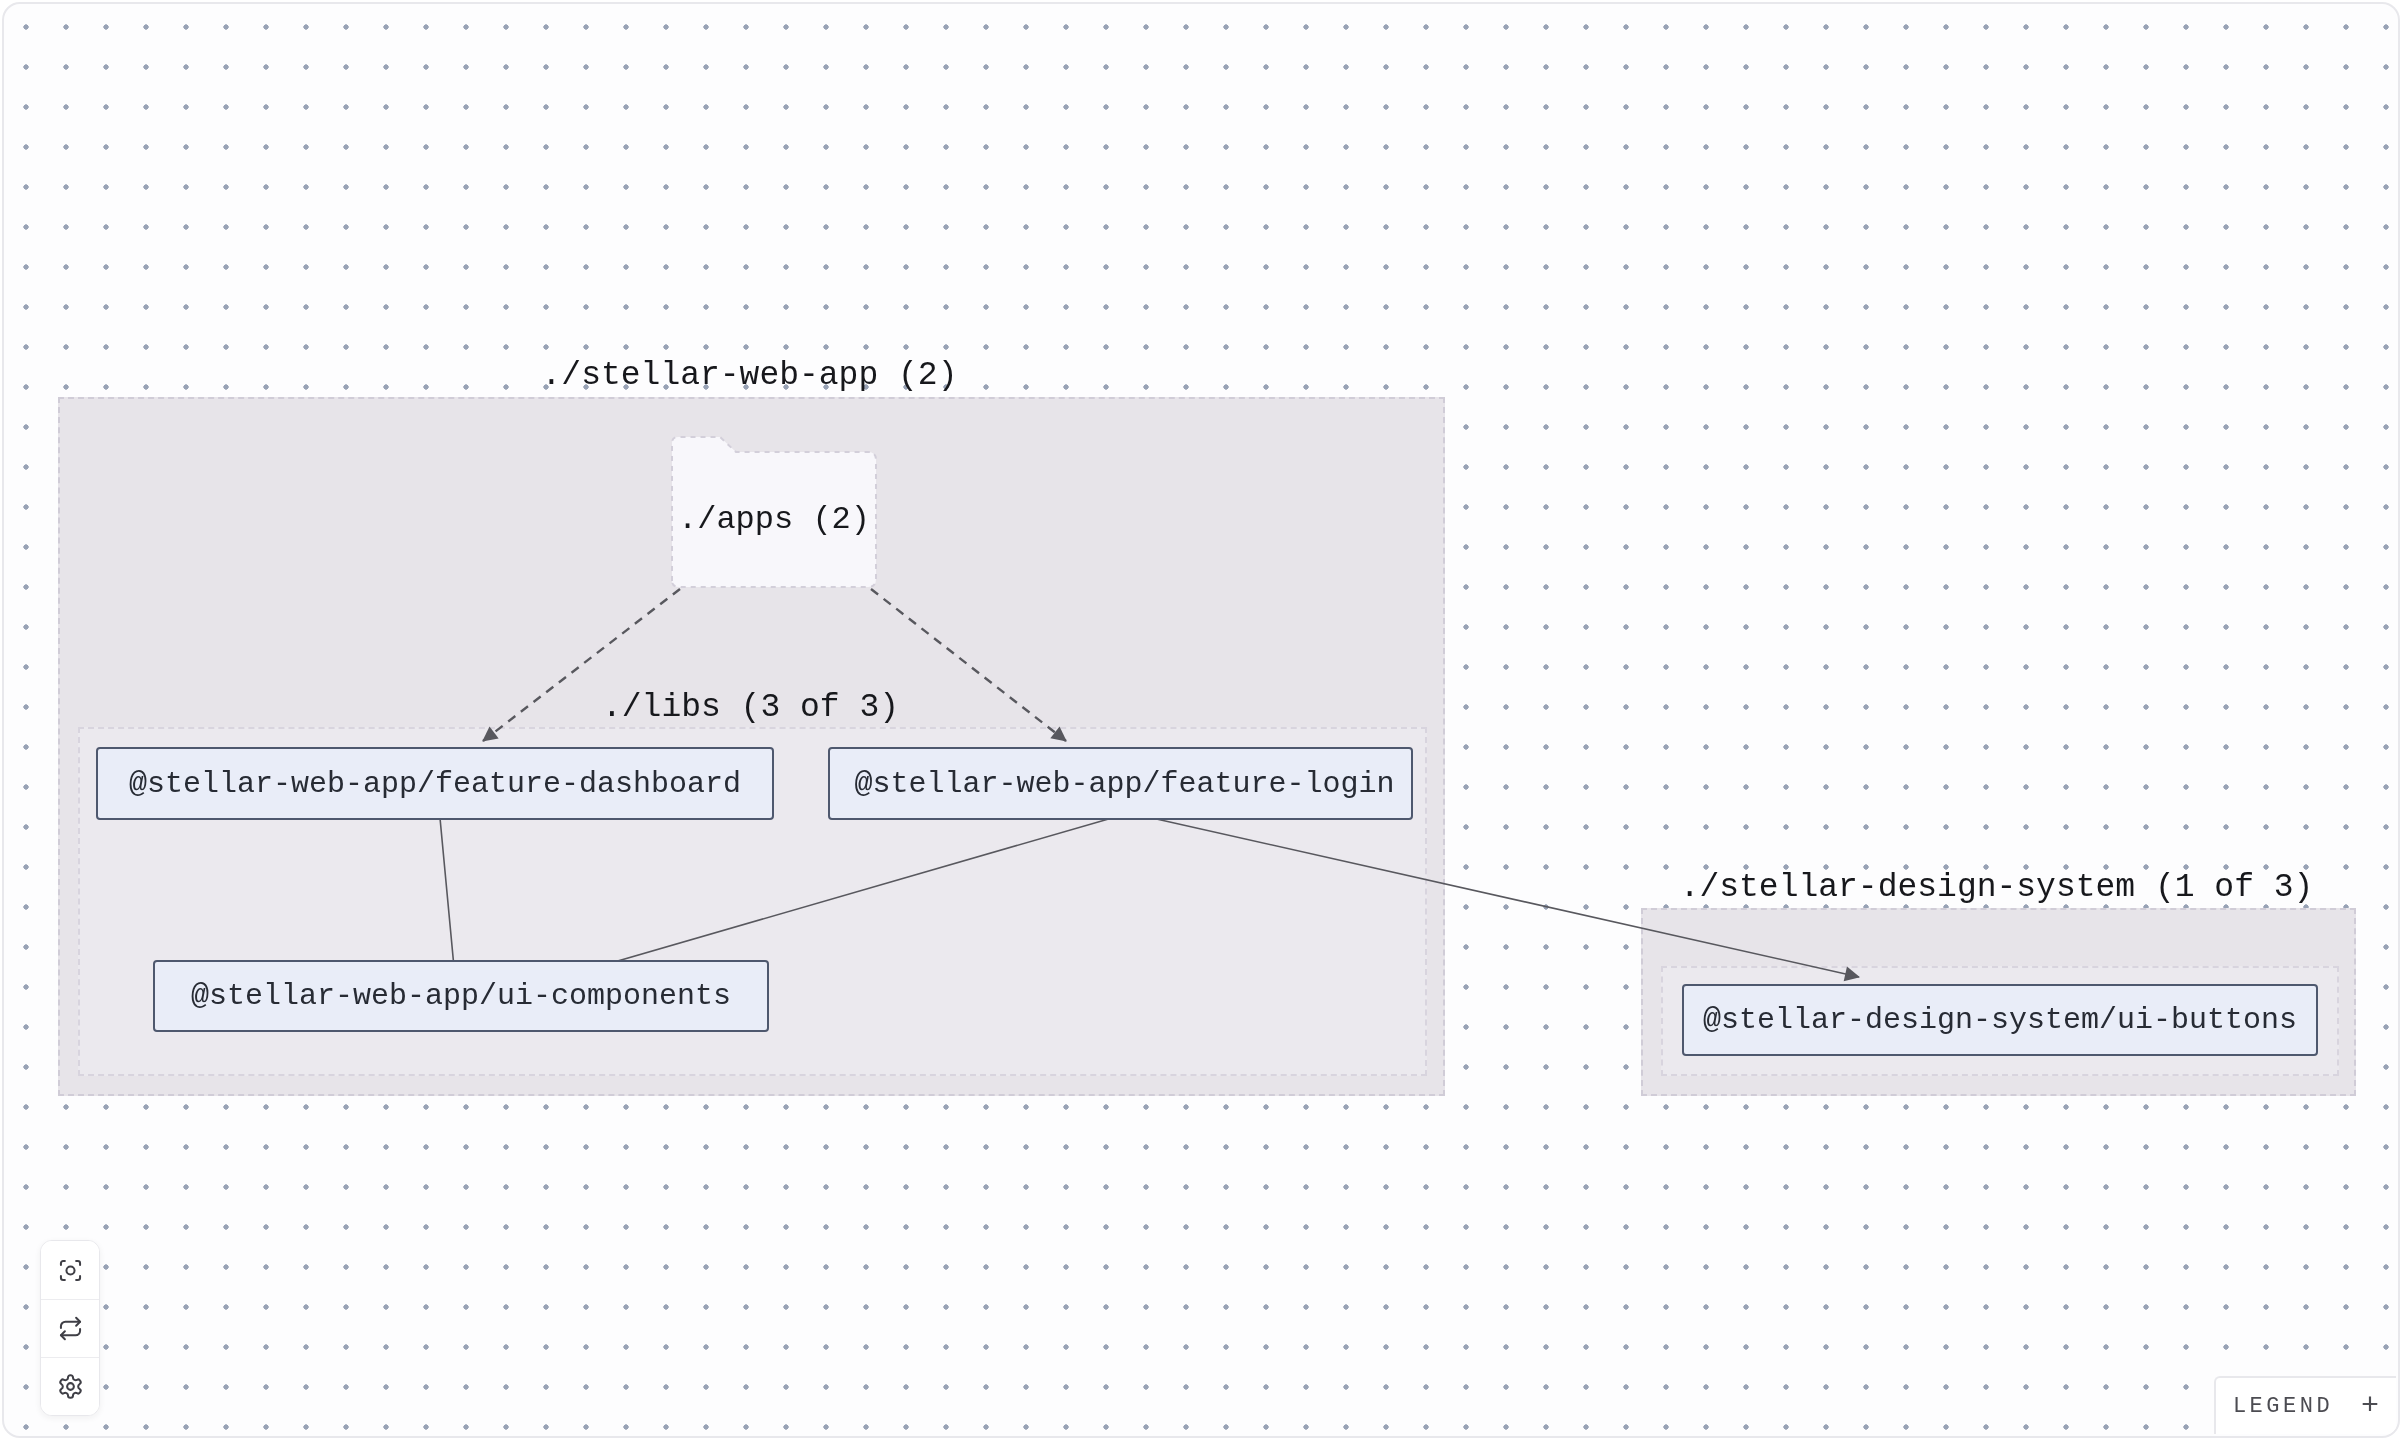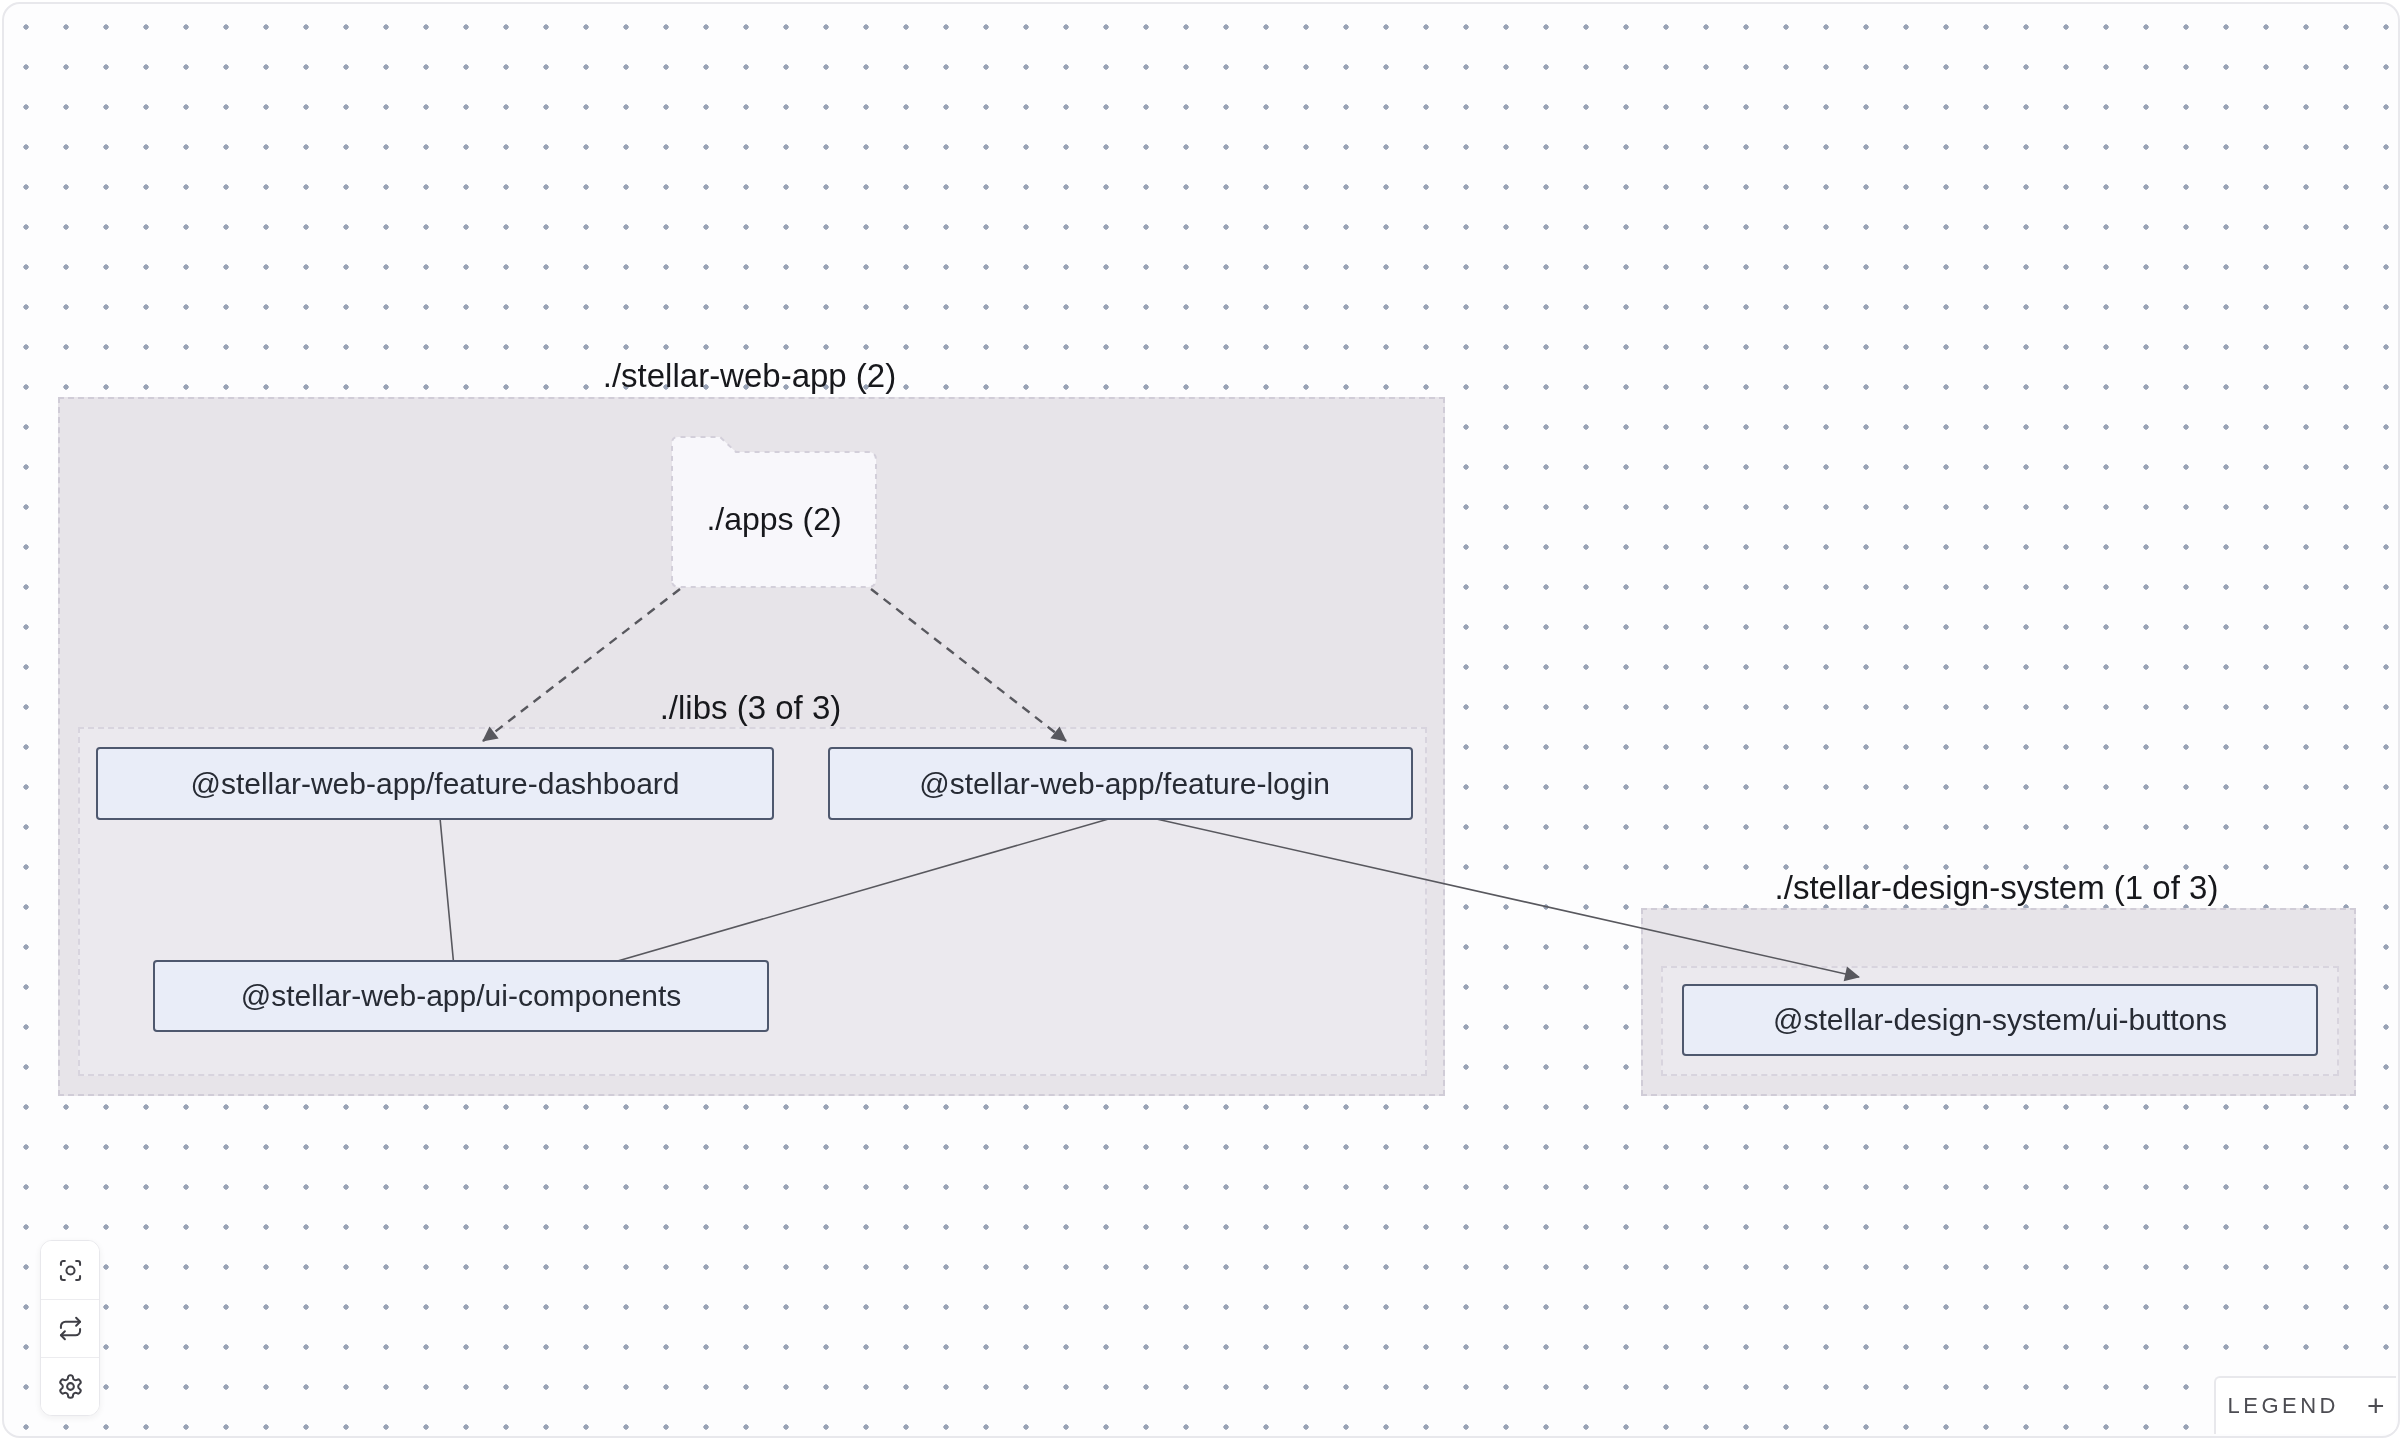--- a/index.html
+++ b/index.html
@@ -2,21 +2,21 @@
 <html style="--canvas-bg: #fdfdfe; --frame-border: #e8e8ec; --dot: #98a2b5; --group-fill: #e7e4e9; --group-border: #d0ccd7; --subgroup-fill: #ebe9ee; --subgroup-border: #d8d4de; --folder-fill: #f8f7fb; --folder-border: #d3cfda; --node-fill: #e9edf8; --node-border: #4e586e; --node-text: #272b34; --label-text: #17181c; --edge: #58585e; --icon: #3f3f46; --legend-text: #4c4c52;"><head>
 <meta charset="utf-8">
 <style>
   html,body{margin:0;padding:0;background:#ffffff;}
   body{width:2402px;height:1440px;position:relative;overflow:hidden;
        font-family:"Liberation Sans","DejaVu Sans",sans-serif;}
 
   
   .canvas{position:absolute;inset:2px;border-radius:18px;
           border:2px solid var(--frame-border,#e8e8ec);
-          background:var(--canvas-bg,#fdfdfe);overflow:hidden;}
+          background:var(--canvas-bg,#fdfdfe);overflow:hidden;font-family:Liberation Mono, monospace;}
   .dots{position:absolute;inset:0;
         background-image:radial-gradient(circle,var(--dot,#98a2b5) 2.4px,rgba(0,0,0,0) 2.9px);
         background-size:40px 40px;background-position:2px 3px;}
 
   
   .group{position:absolute;background:var(--group-fill,#e7e4e9);
          border:2px dashed var(--group-border,#d0ccd7);}
   .subgroup{position:absolute;background:var(--subgroup-fill,#ebe9ee);
             border:2px dashed var(--subgroup-border,#d8d4de);}
   .glabel{position:absolute;text-align:center;font-size:33px;font-weight:400;

